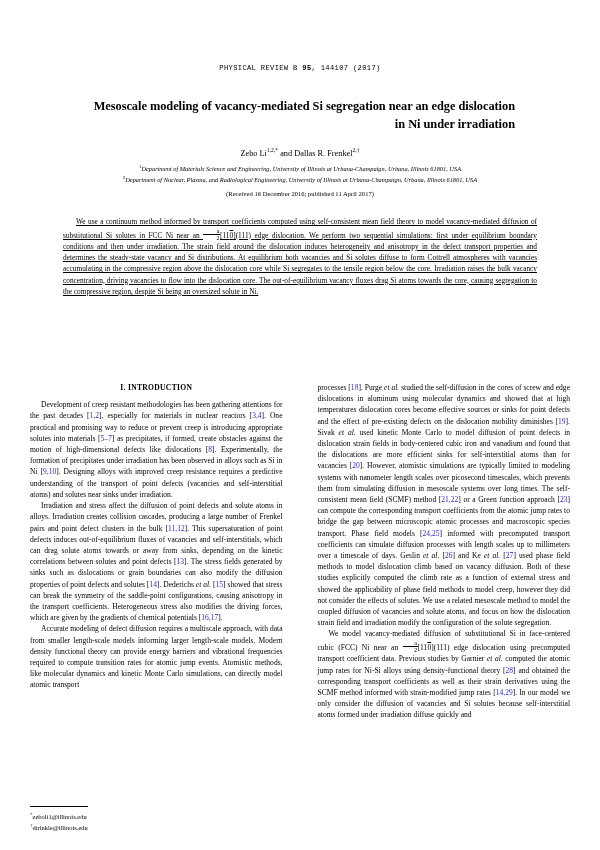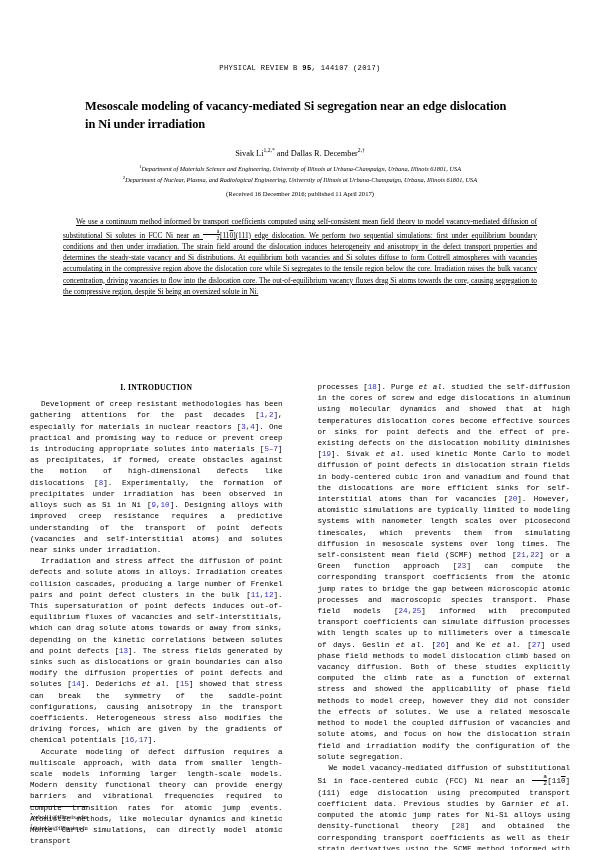--- a/index.html
+++ b/index.html
@@ -28,21 +28,21 @@
     font-size: 7.1px;
     letter-spacing: 0.35px;
     margin-top: 64px;
     font-family: Liberation Mono, monospace;
   }
   .running-head .rh-journal { font-weight: normal; }
   .running-head .rh-vol { font-weight: bold; }
 
   
   .title {
-    text-align: left;
+    text-align: right;
     font-size: 12.4px;
     font-weight: bold;
     line-height: 1.42;
     margin: 26px auto 0 auto;
     width: 430px;
     letter-spacing: -0.05px;
   }
 
   
   .authors {
@@ -111,21 +111,20 @@
   .section-heading {
     text-align: center;
     font-weight: bold;
     font-size: 7.6px;
     letter-spacing: 0.3px;
     margin: 0 0 6px 0;
   }
   .col p {
     margin: 0;
     text-indent: 11px;
-    font-family: Liberation Mono, monospace;
   }
   .col p.cont { text-indent: 0; }
   .ref { color: #2b2bc8; }
   .ital { font-style: italic; }
 
   
   .footnote-rule {
     position: absolute;
     left: 30px;
     top: 742px;
@@ -162,21 +161,21 @@
 
 <div class="page">
 
   <div class="running-head">
     <span class="rh-journal">PHYSICAL REVIEW B </span><span class="rh-vol">95</span><span>, 144107 (2017)</span>
   </div>
 
   <h1 class="title">Mesoscale modeling of vacancy-mediated Si segregation near an edge dislocation in Ni under irradiation</h1>
 
   <div class="authors">
-    <span>Sivak Li</span><sup>1,2,*</sup><span> and </span><span>Dallas R. December</span><sup>2,†</sup>
+    <span>Zebo Li</span><sup>1,2,*</sup><span> and </span><span>Dallas R. Frenkel</span><sup>2,†</sup>
   </div>
 
   <div class="affiliations">
     <div class="aff"><sup>1</sup><span>Department of Materials Science and Engineering, University of Illinois at Urbana-Champaign, Urbana, Illinois 61801, USA</span></div>
     <div class="aff"><sup>2</sup><span>Department of Nuclear, Plasma, and Radiological Engineering, University of Illinois at Urbana-Champaign, Urbana, Illinois 61801, USA</span></div>
     <div class="received">(Received 16 December 2016; published 11 April 2017)</div>
   </div>
 
   <div class="abstract">
     <span>We use a continuum method informed by transport coefficients computed using self-consistent mean field theory to model vacancy-mediated diffusion of substitutional Si solutes in FCC Ni near an </span><span class="frac"><span class="num">a</span><span class="den">2</span></span><span>[11</span><span class="ovl">0</span><span>](111)</span><span> edge dislocation. We perform two sequential simulations: first under equilibrium boundary conditions and then under irradiation. The strain field around the dislocation induces heterogeneity and anisotropy in the defect transport properties and determines the steady-state vacancy and Si distributions. At equilibrium both vacancies and Si solutes diffuse to form Cottrell atmospheres with vacancies accumulating in the compressive region above the dislocation core while Si segregates to the tensile region below the core. Irradiation raises the bulk vacancy concentration, driving vacancies to flow into the dislocation core. The out-of-equilibrium vacancy fluxes drag Si atoms towards the core, causing segregation to the compressive region, despite Si being an oversized solute in Ni.</span>

